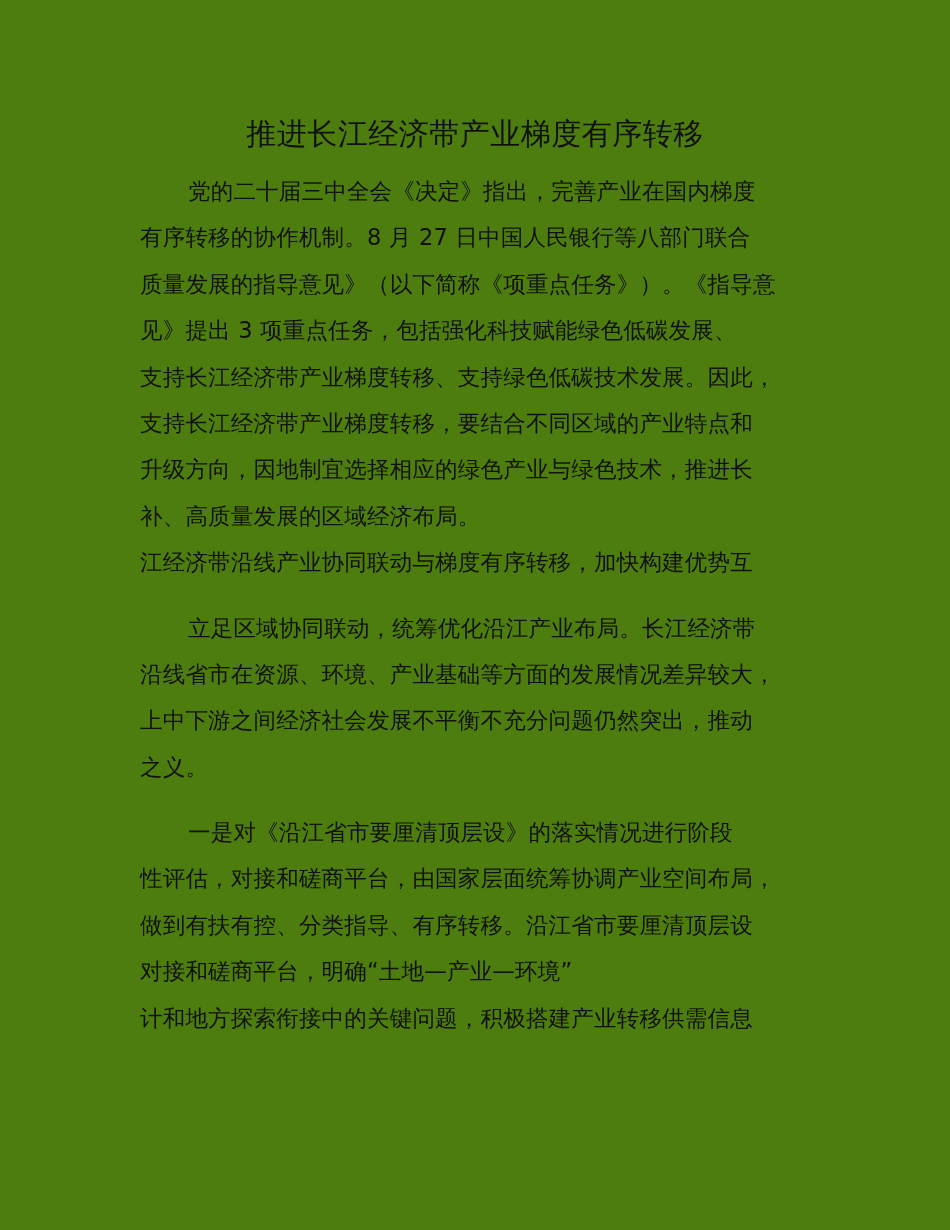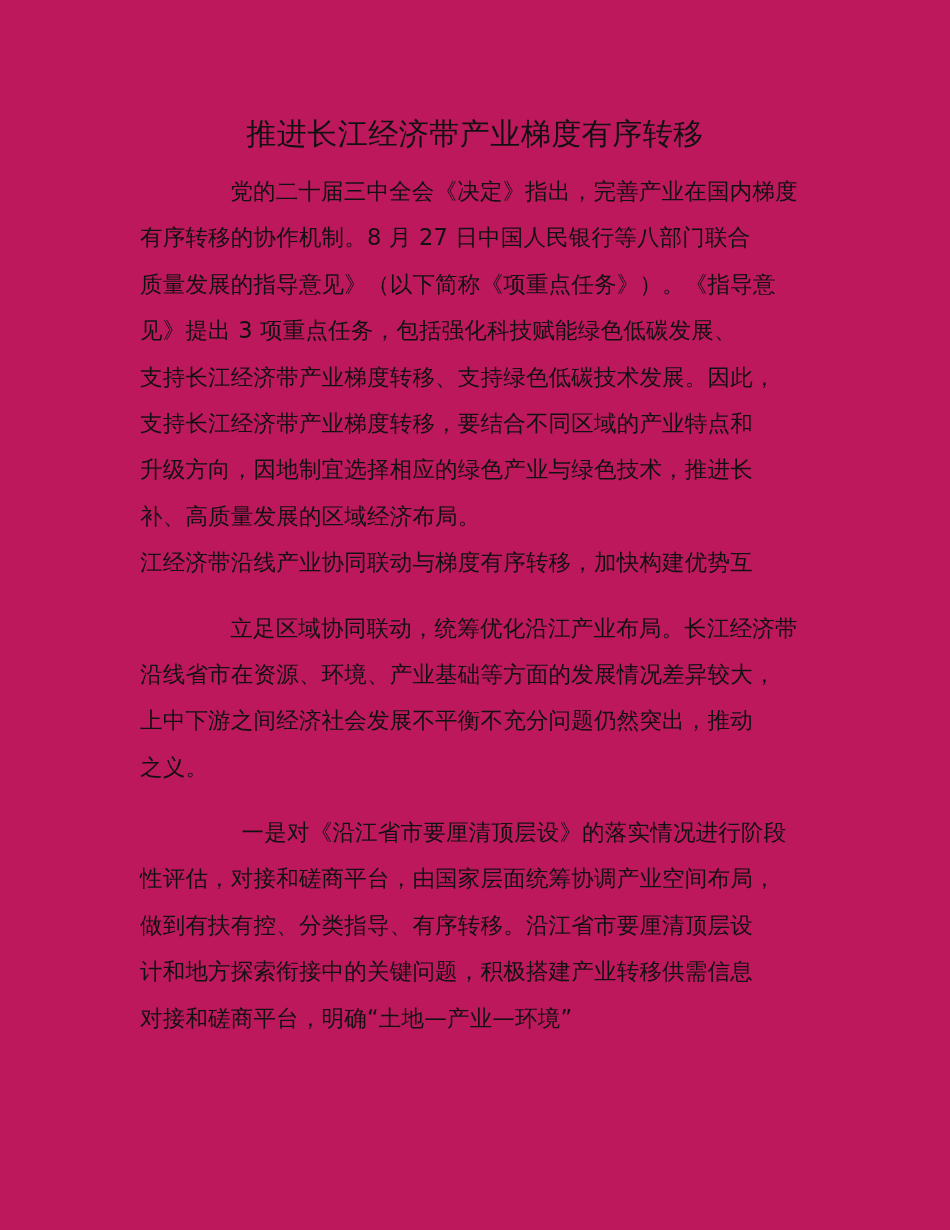--- a/index.html
+++ b/index.html
@@ -14,21 +14,21 @@
       overflow: hidden;
       font-family: "DejaVu Sans", "Liberation Sans", sans-serif;
       color: #111111;
     }
     .page {
       position: absolute;
       left: 0;
       top: 0;
       width: 950px;
       height: 1230px;
-      background: #be185d;
+      background: #4d7c0f;
     }
     .title {
       position: absolute;
       left: 0;
       top: 112px;
       width: 950px;
       text-align: center;
       font-size: 30px;
       line-height: 44px;
       letter-spacing: 0.5px;
@@ -48,21 +48,20 @@
     .line {
       display: block;
       height: 46.4px;
       line-height: 46.4px;
       font-size: 22.5px;
       white-space: nowrap;
       letter-spacing: 0.2px;
     }
     .line.indent {
       padding-left: 48px;
-      text-align: center;
     }
     .para-gap {
       height: 19px;
     }
   </style>
 </head>
 <body>
 
 <div class="page">
   <h1 class="title">推进长江经济带产业梯度有序转移</h1>
@@ -89,18 +88,18 @@
       <span class="line">上中下游之间经济社会发展不平衡不充分问题仍然突出，推动</span>
       <span class="line">之义。</span>
     </div>
 
     <div class="para-gap"></div>
 
     <div class="para">
       <span class="line indent">一是对《沿江省市要厘清顶层设》的落实情况进行阶段</span>
       <span class="line">性评估，对接和磋商平台，由国家层面统筹协调产业空间布局，</span>
       <span class="line">做到有扶有控、分类指导、有序转移。沿江省市要厘清顶层设</span>
+      <span class="line">对接和磋商平台，明确“土地—产业—环境”</span>
       <span class="line">计和地方探索衔接中的关键问题，积极搭建产业转移供需信息</span>
-      <span class="line">对接和磋商平台，明确“土地—产业—环境”</span>
     </div>
 
   </div>
 </div>
 
 </body></html>

